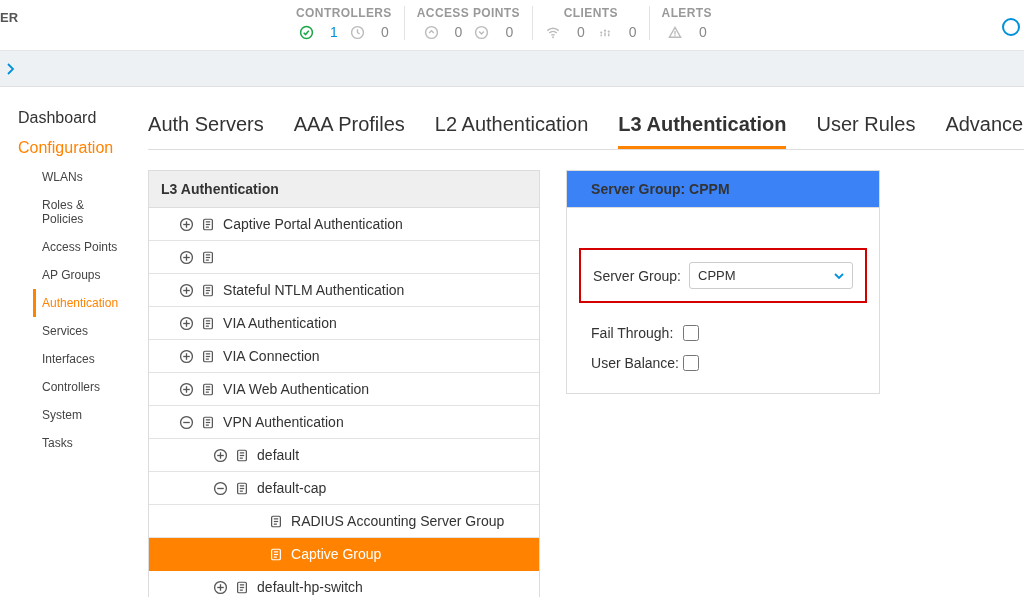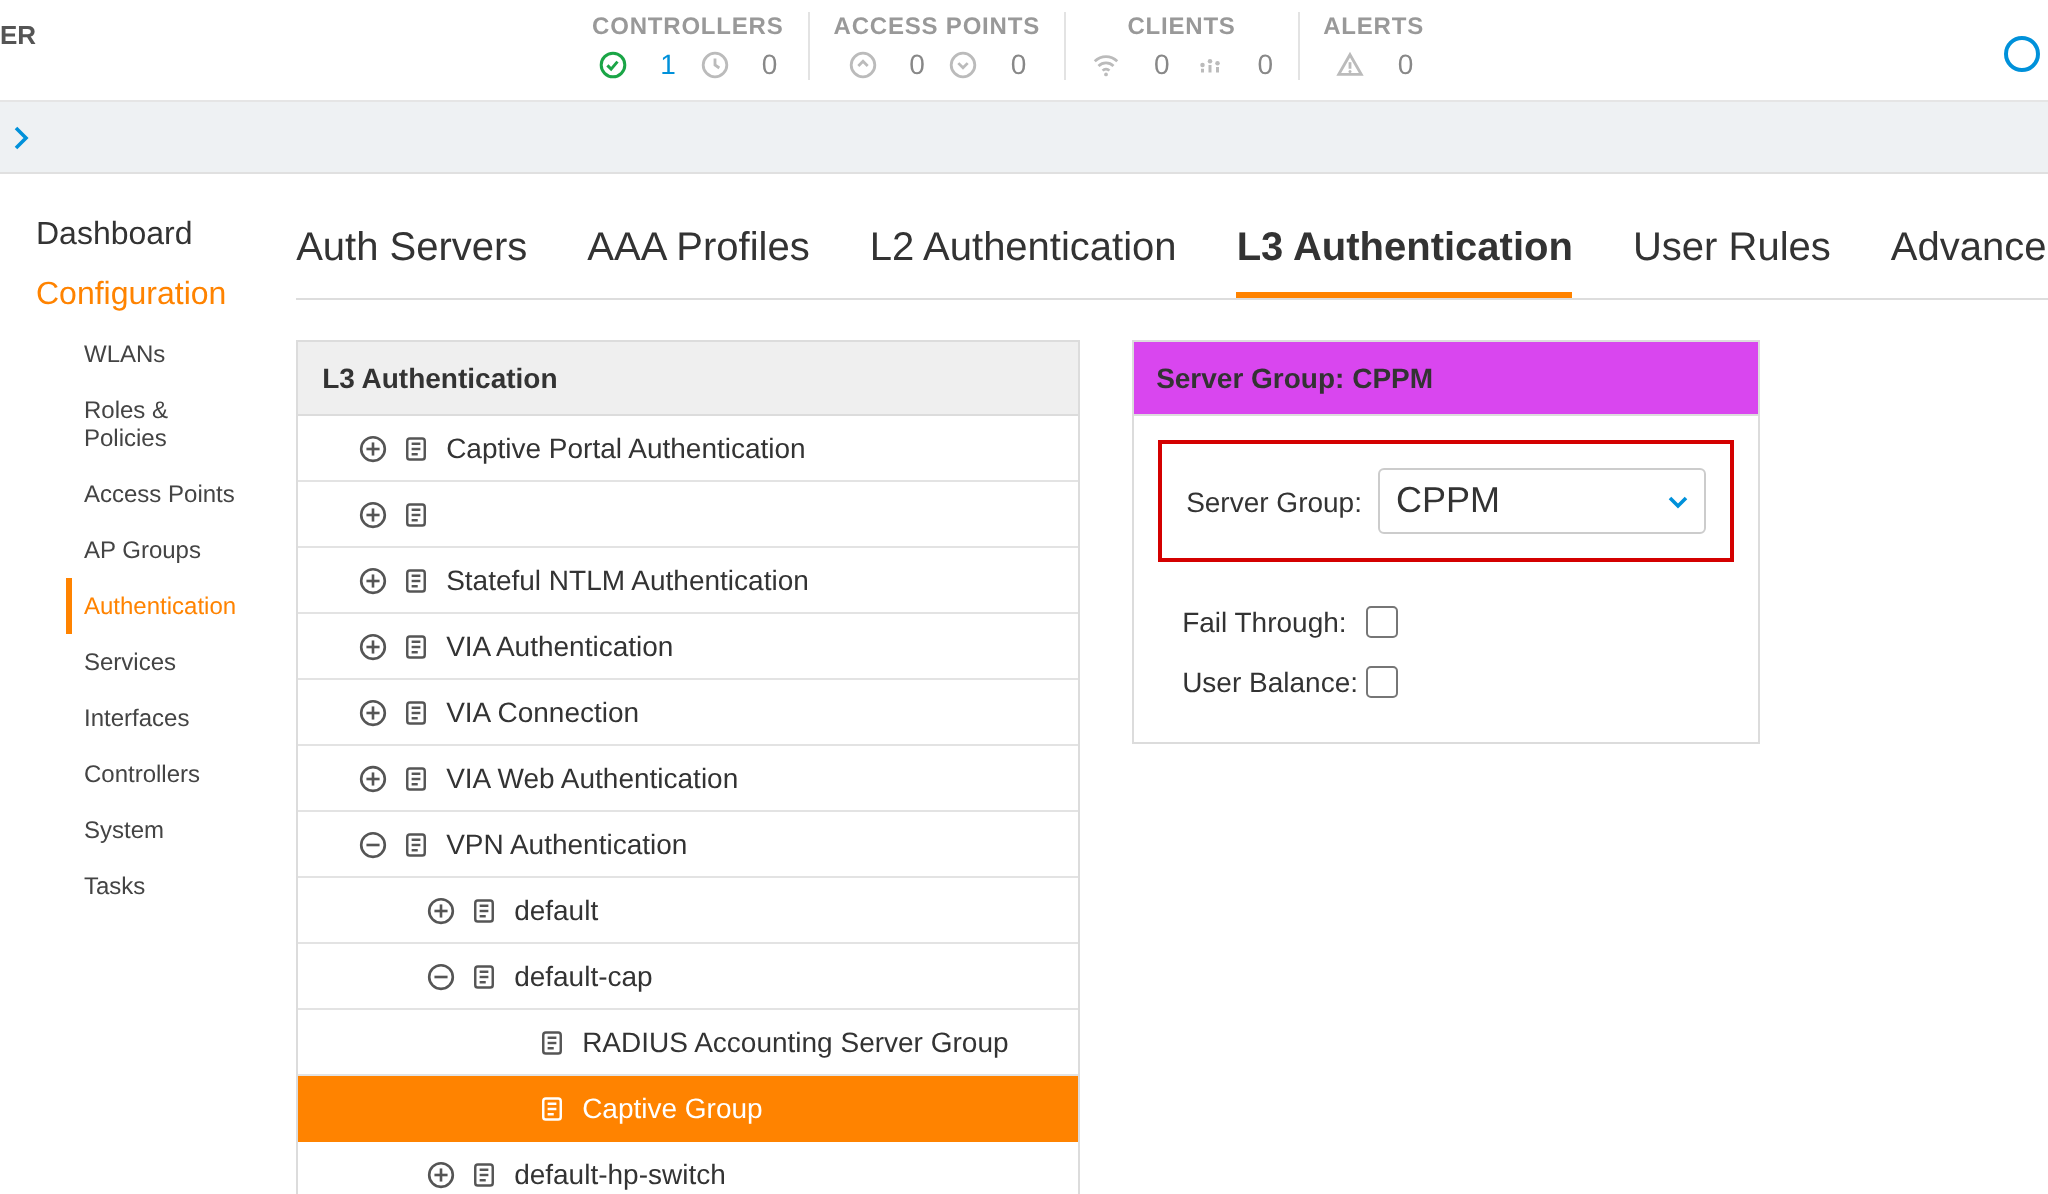--- a/index.html
+++ b/index.html
@@ -183,51 +183,52 @@
       margin-right: 8px;
     }
     .tree-row.selected svg { stroke: #fff !important; }
     .tree-row.selected svg rect, .tree-row.selected svg line, .tree-row.selected svg circle { stroke: #fff !important; }
 
     .detail-panel {
       width: 314px;
       border: 1px solid #dcdcdc;
     }
     .detail-header {
-      background: #d946ef;
+      background: #3b82f6;
       font-weight: 700;
-      padding: 10px 11px;
+      padding: 10px 24px;
       font-size: 14px;
       border-bottom: 1px solid #dcdcdc;
     }
     .detail-body {
       padding: 12px;
     }
     .highlight-box {
       border: 2px solid #d40000;
       padding: 12px;
       display: flex;
       align-items: center;
       gap: 8px;
       margin-bottom: 18px;
+      margin-top: 28px;
     }
     .highlight-box label {
       font-size: 14px;
       color: #333;
     }
     .select-wrap {
       flex: 1;
       position: relative;
     }
     .select-wrap .fakeselect {
       width: 100%;
       border: 1px solid #ccc;
       border-radius: 3px;
       padding: 5px 26px 5px 8px;
-      font-size: 18px;
+      font-size: 13px;
       background: #fff;
       cursor: pointer;
     }
     .select-wrap .chevdown {
       position: absolute;
       right: 8px;
       top: 50%;
       transform: translateY(-50%);
       color: #0091da;
       pointer-events:none;

